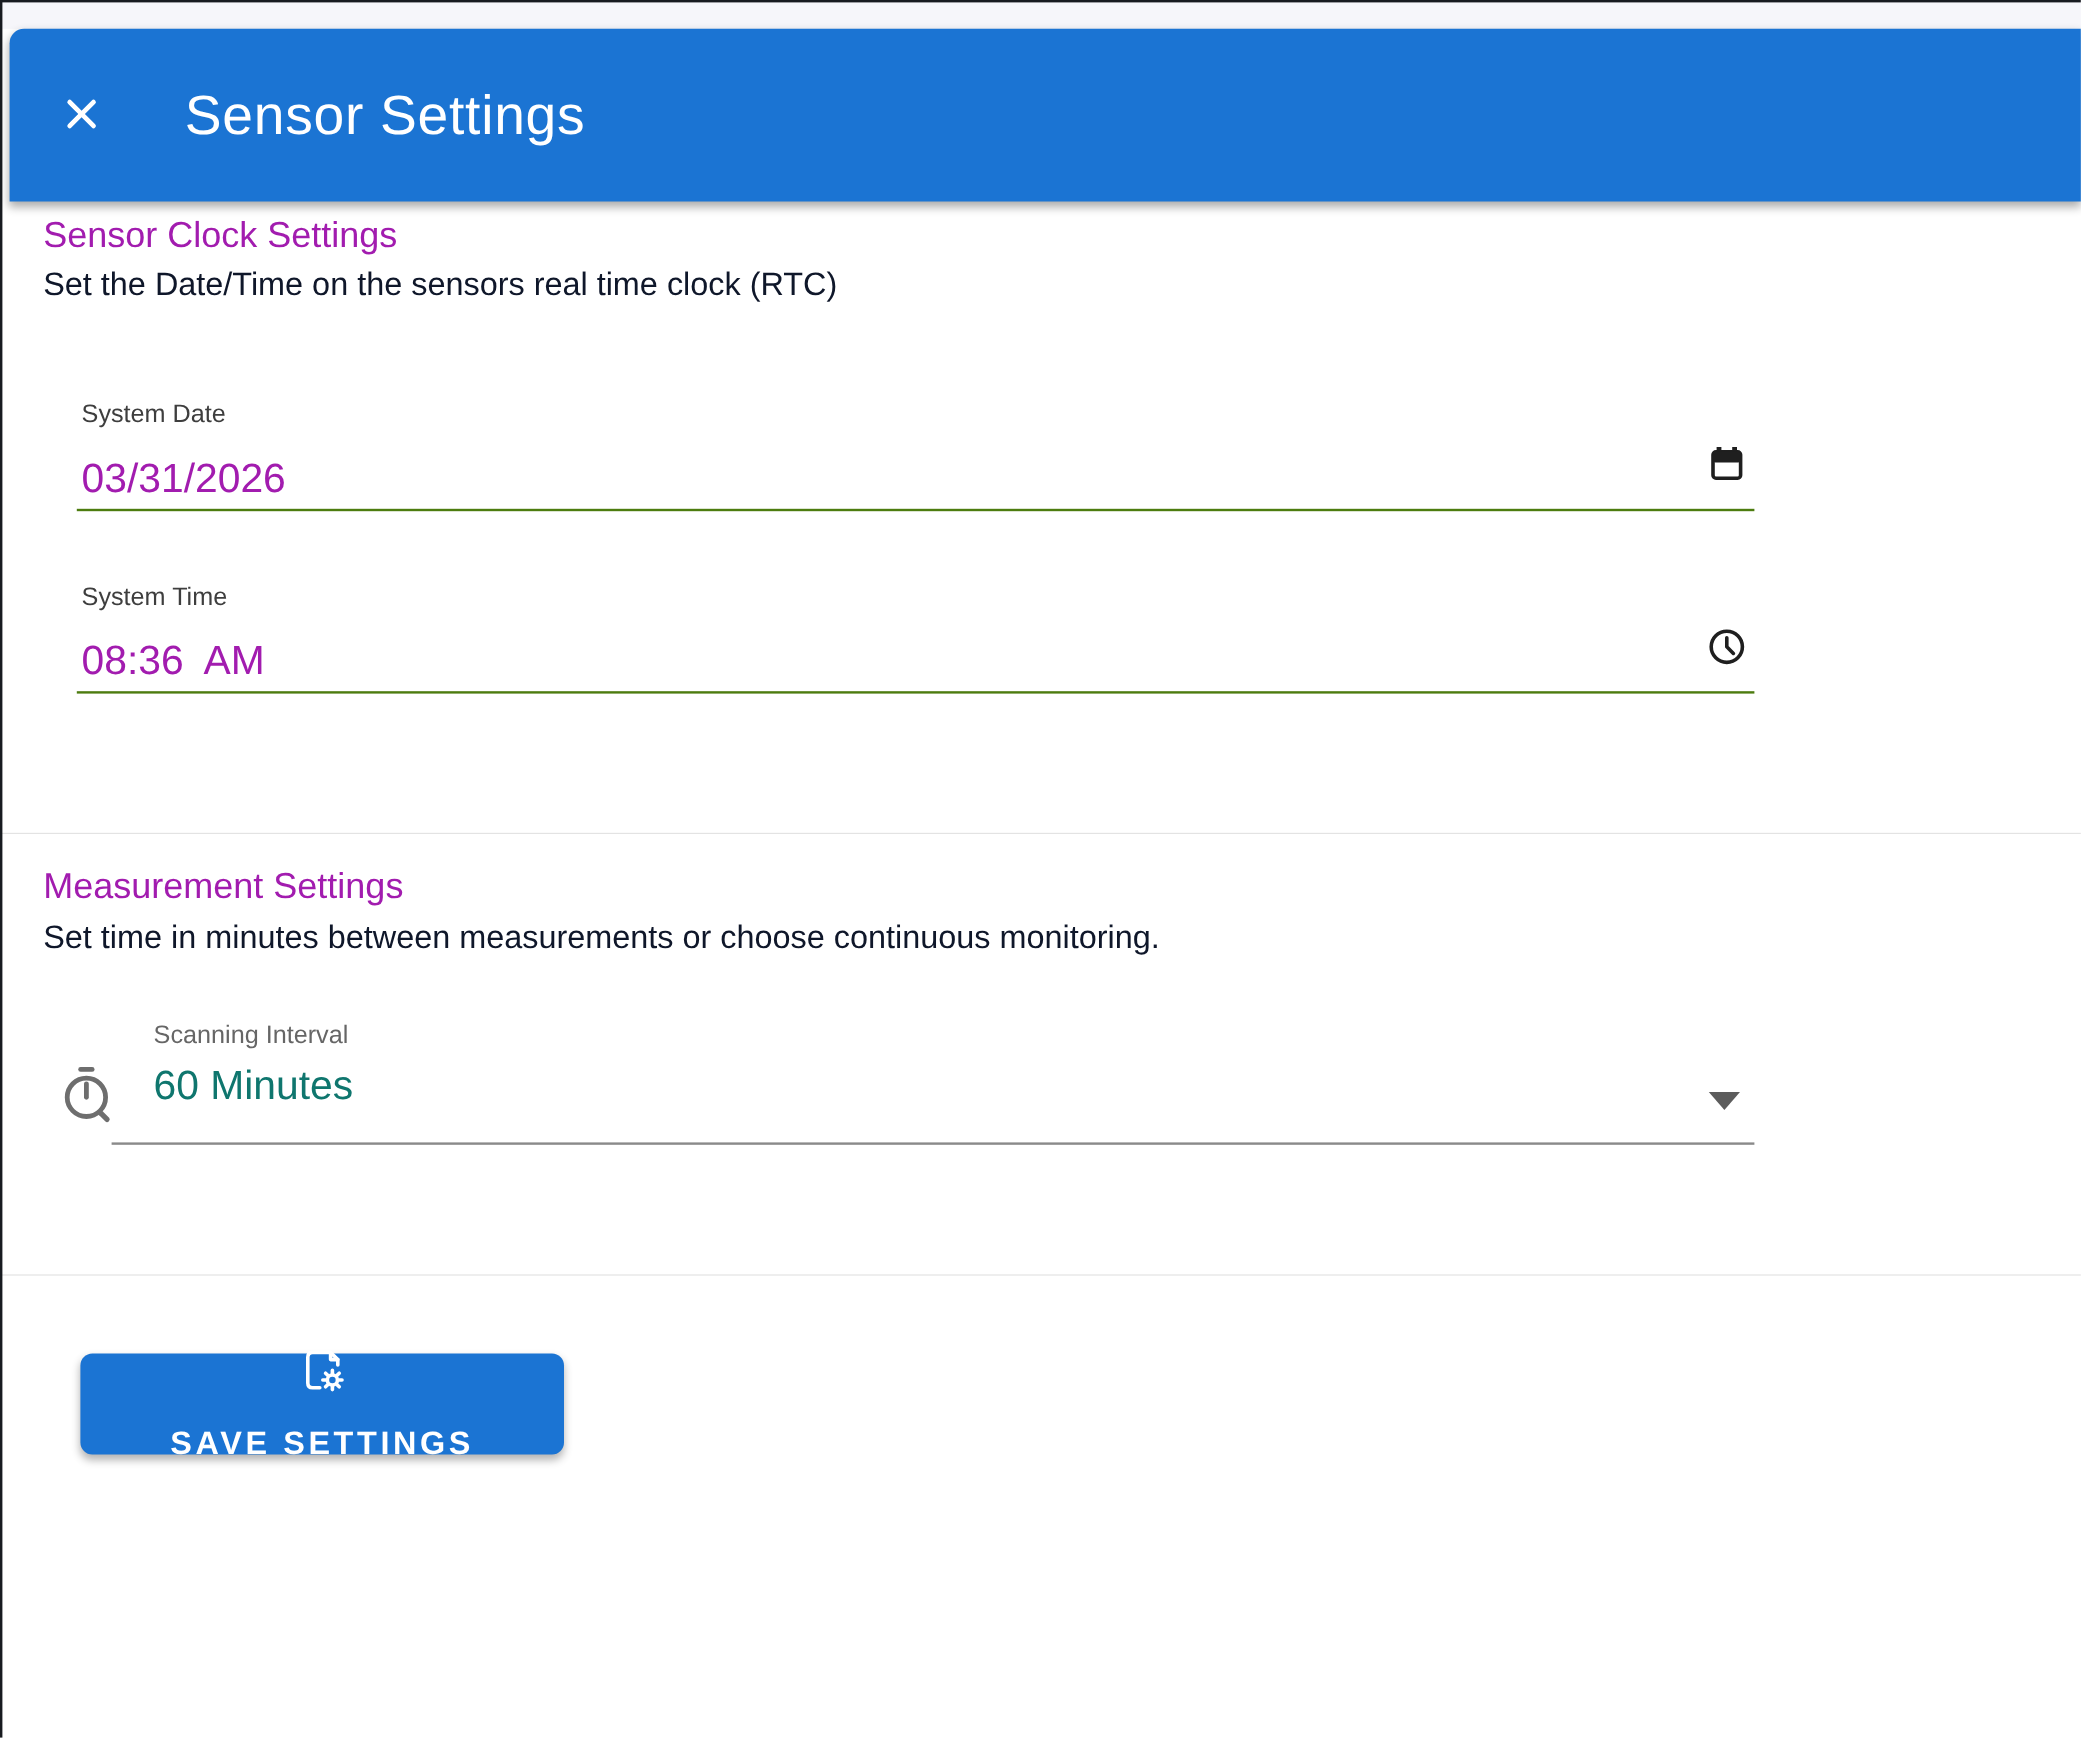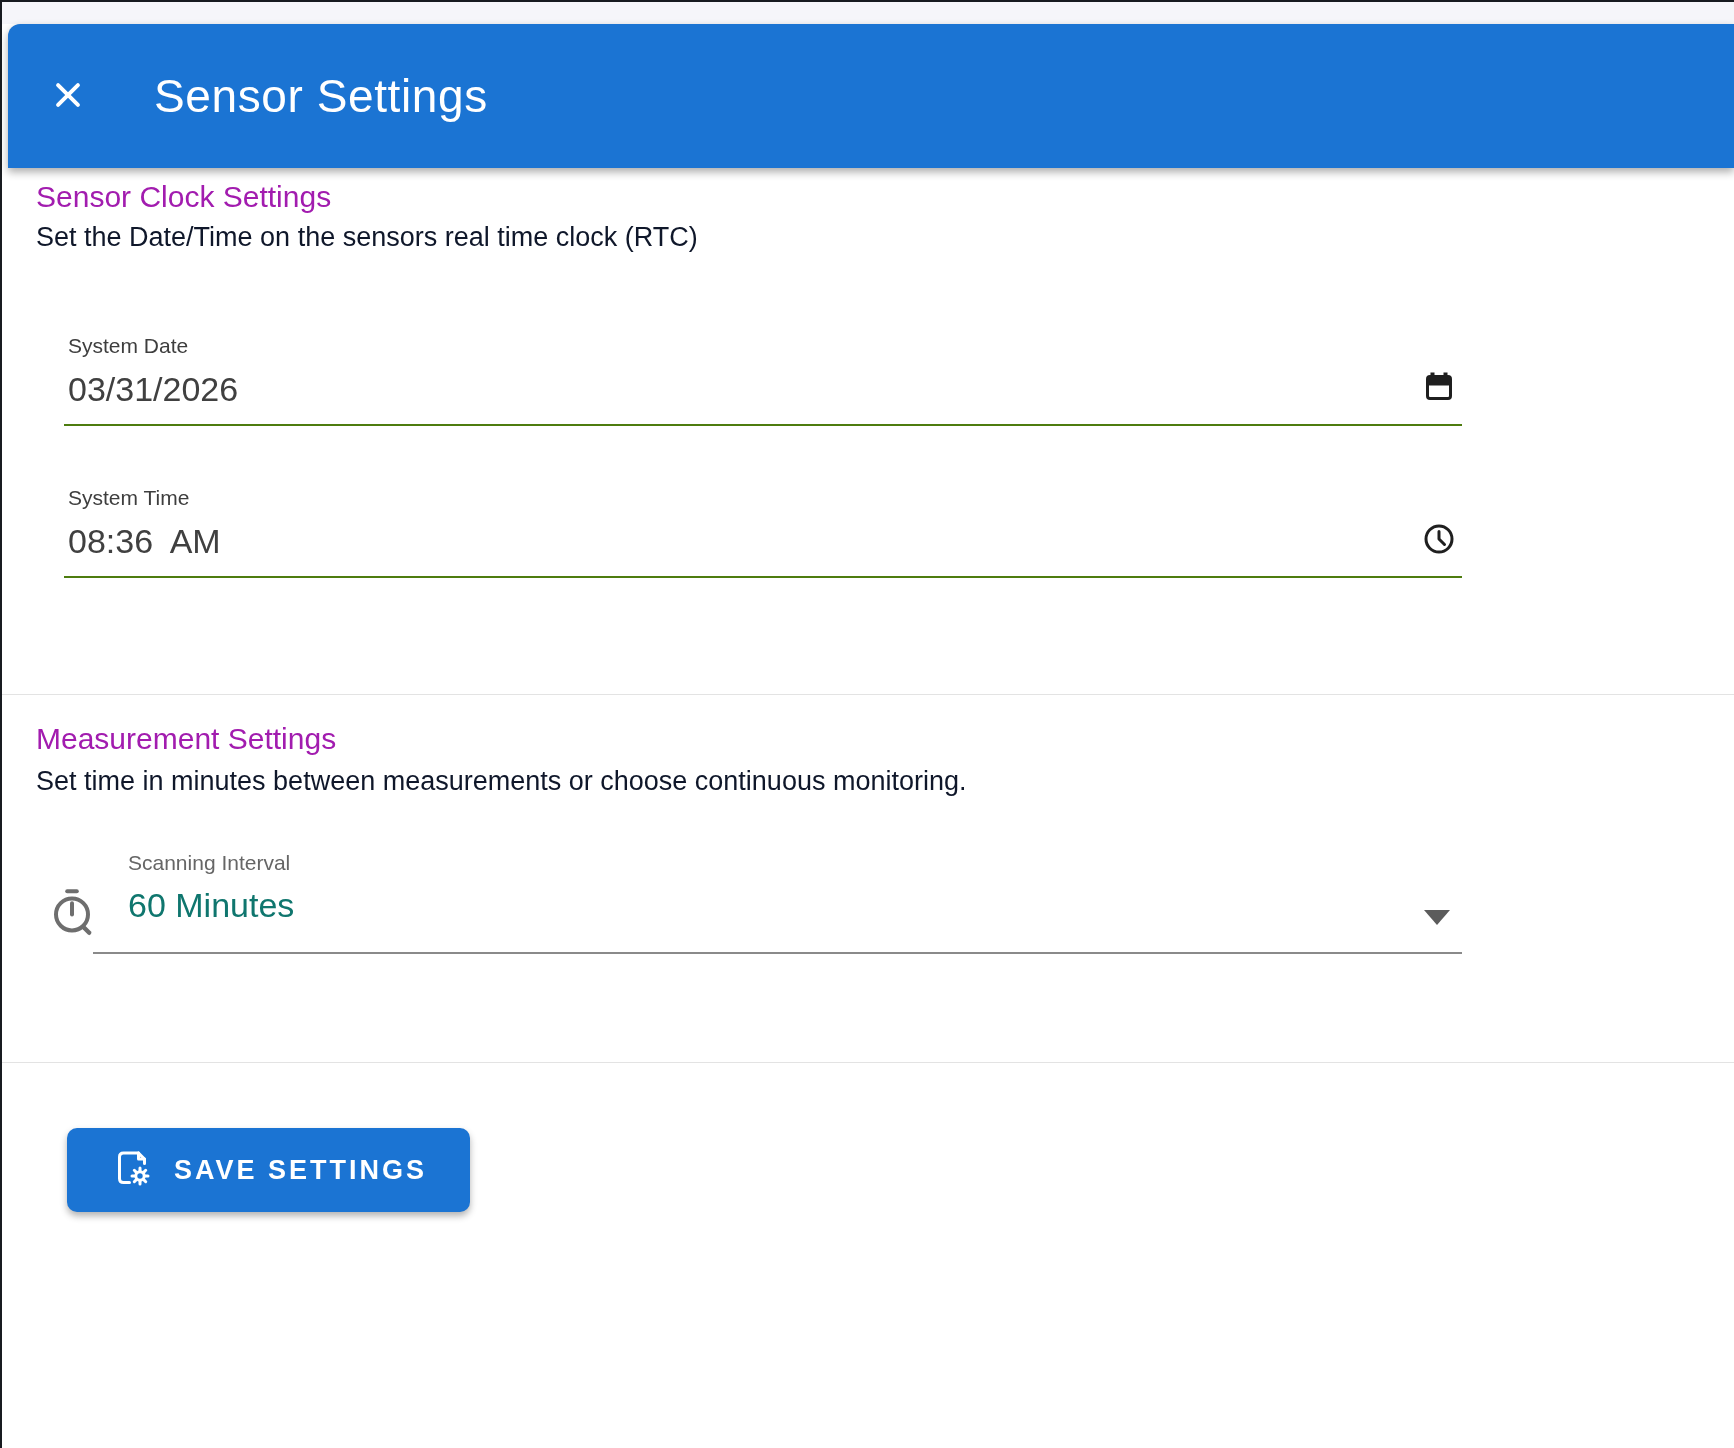--- a/index.html
+++ b/index.html
@@ -28,21 +28,21 @@
   #clock-sub { top:222px; }
   #mi-sub { top:766px; }
 
   .field {
     position:absolute; left:64px; width:1398px; height:92px;
     border-bottom:2px solid #4d7c0f; cursor:text;
   }
   #date-field { top:334px; }
   #time-field { top:486px; }
   .field-label { font-size:21px; color:#3e3e3e; line-height:24px; margin-left:4px; }
-  .field-value { font-size:34px; color:#404040; line-height:42px; margin-top:10px; margin-left:4px; white-space:nowrap; }
+  .field-value { font-size:34px; color:#a21caf; line-height:42px; margin-top:20px; margin-left:4px; white-space:nowrap; }
   #time-field .field-value { word-spacing:9px; }
   .field-icon { position:absolute; top:36px; right:6px; width:34px; height:34px; cursor:pointer; }
 
   .interval-row { position:absolute; left:48px; top:850px; width:1414px; height:106px; }
   .timer-icon { position:absolute; left:0; top:38px; width:48px; height:48px; }
   .select-field {
     position:absolute; left:45px; top:0; width:1369px; height:104px;
     border-bottom:2px solid #8a8a8a; cursor:pointer;
   }
   .select-label { font-size:21px; color:#666666; line-height:26px; margin-left:35px; }
@@ -56,20 +56,21 @@
   .divider { position:absolute; left:0; width:1734px; height:1px; background:#e3e3e3; }
   #divider-1 { top:694px; }
   #divider-2 { top:1062px; }
 
   .save-btn {
     position:absolute; left:67px; top:1128px; width:403px; height:84px;
     background:#1b74d3; border:none; border-radius:10px;
     box-shadow:0 4px 7px rgba(0,0,0,0.3);
     display:flex; align-items:center; justify-content:center; gap:20px;
     cursor:pointer;
+    flex-direction:column;
   }
   .save-btn-label { color:#ffffff; font-size:27px; font-weight:700; letter-spacing:3px; white-space:nowrap; }
 </style>
 </head>
 <body>
 
 <div class="top-strip"></div>
 <div class="left-edge"></div>
 
 <header class="appbar">

